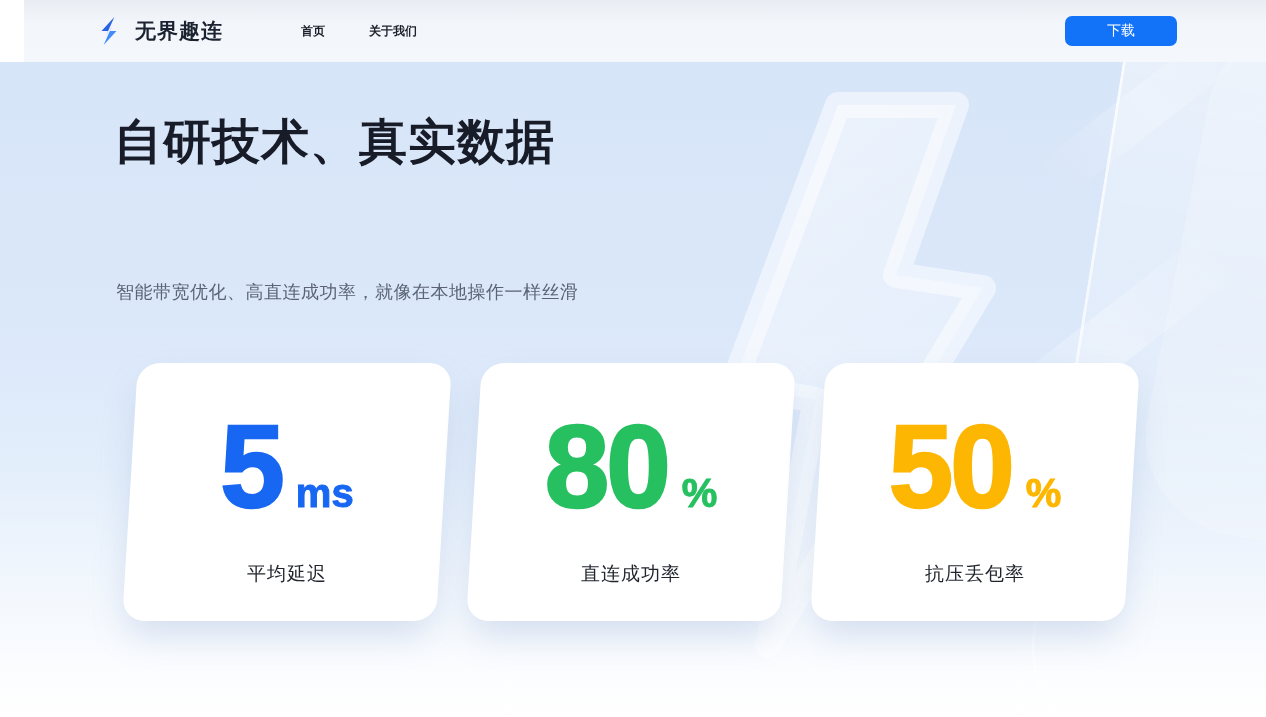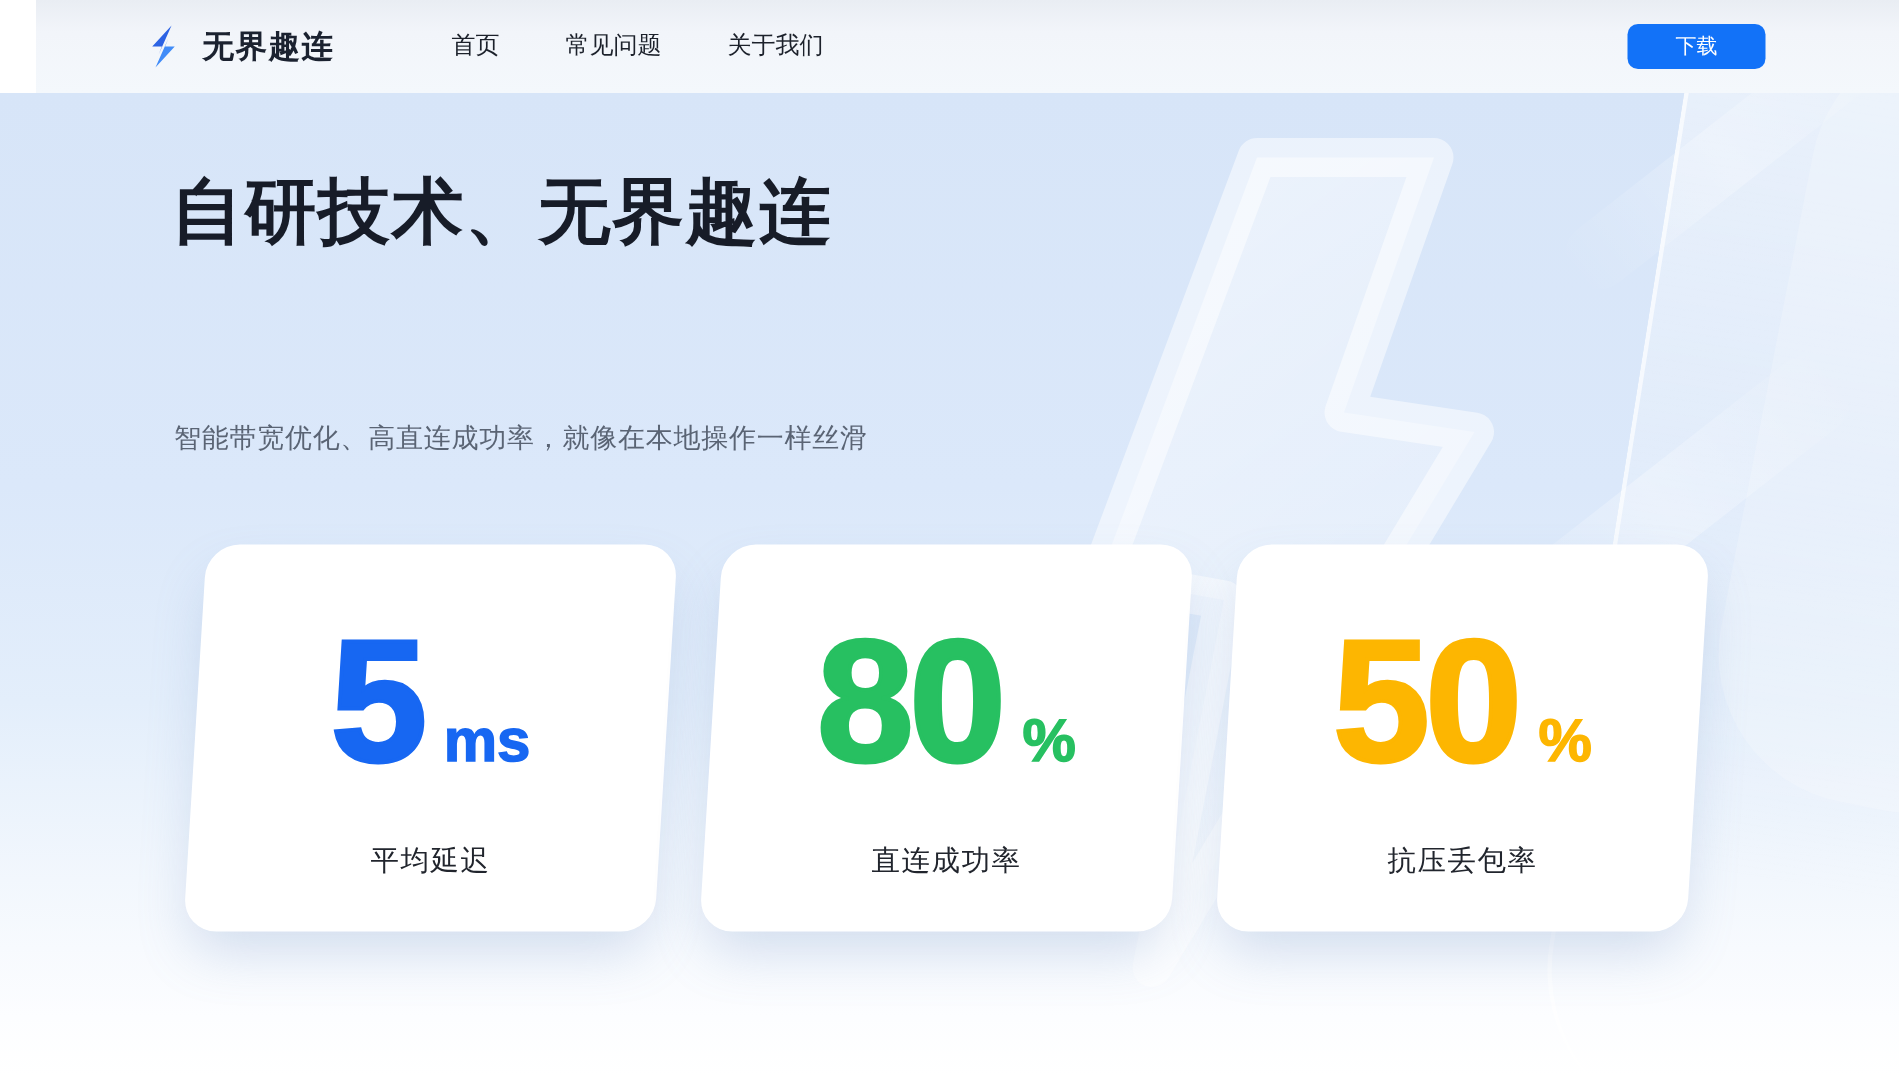--- a/index.html
+++ b/index.html
@@ -11,24 +11,24 @@
     position:relative; z-index:5;
     height:62px; display:flex; align-items:center;
     padding:0 89px 0 70px;
     background:linear-gradient(180deg,#e9edf3 0%, #f2f5fa 35%, #f4f8fc 100%);
     margin-left:24px;
   }
   .brand { display:flex; align-items:center; gap:11px; cursor:pointer; }
   .brand-icon { width:30px; height:30px; display:block; }
   .brand-name { font-size:21px; font-weight:700; color:#1b2230; letter-spacing:1px; }
   .nav { display:flex; margin-left:78px; gap:44px; }
-  .nav-item { font-size:16px; color:#1c212b; cursor:pointer; line-height:62px; }
+  .nav-item { font-size:12px; color:#1c212b; cursor:pointer; line-height:62px;font-weight:bold; }
   .spacer { flex:1; }
   .download-btn {
-    width:92px; height:30px; border:none; border-radius:7px;
+    width:112px; height:30px; border:none; border-radius:7px;
     color:#fff; font-size:14px; font-family:Liberation Sans, sans-serif;
     cursor:pointer; display:flex; align-items:center; justify-content:center;
   }
 
   
   .hero {
     position:absolute; top:62px; left:0; width:1266px; height:655px; overflow:hidden;
     background:linear-gradient(180deg,#d7e5f8 0%, #dbe8fa 40%, #e3eefb 62%, #f2f7fd 80%, #fcfdff 94%, #ffffff 100%);
   }
   .deco { position:absolute; pointer-events:none; }
@@ -94,21 +94,20 @@
 <div class="header">
   <div class="brand">
     <svg class="brand-icon" viewBox="0 0 28 28">
       <path d="M19 1 L7 14 L13 14 L11 19 Z" fill="#2c63e4"></path>
       <path d="M9 27 L21 14 L15 14 L17 9 Z" fill="#418cf8"></path>
     </svg>
     <span class="brand-name">无界趣连</span>
   </div>
   <div class="nav">
     <span class="nav-item">首页</span>
-    <span class="nav-item">常见问题</span>
     <span class="nav-item">关于我们</span>
   </div>
   <div class="spacer"></div>
   <button class="download-btn" style="background: rgb(18, 114, 248);">下载</button>
 </div>
 
 <div class="hero">
 
   <svg class="deco bolt-watermark" viewBox="0 0 340 660">
     <defs>
@@ -118,21 +117,21 @@
       </linearGradient>
     </defs>
     <polygon points="150,20 268,20 208,190 295,203 80,560 128,315 45,300" fill="url(#boltGrad)" stroke="rgba(255,255,255,0.5)" stroke-width="26" stroke-linejoin="round"></polygon>
   </svg>
   <div class="deco right-band"></div>
   <div class="deco right-band-outer"></div>
   <div class="deco streak-1"></div>
   <div class="deco streak-2"></div>
 
   <h1 class="hero-title">
-    <span>自研技术、无界趣连</span><br>
+    <span>自研技术、真实数据</span><br>
   </h1>
   <p class="hero-subtitle">智能带宽优化、高直连成功率，就像在本地操作一样丝滑</p>
 
   <div class="cards">
 
     <div class="stat-card">
       <div class="card-inner">
         <div class="stat-number-row" style="color: rgb(23, 103, 242);">
           <span class="stat-value">5</span>
           <span class="stat-unit">ms</span>

